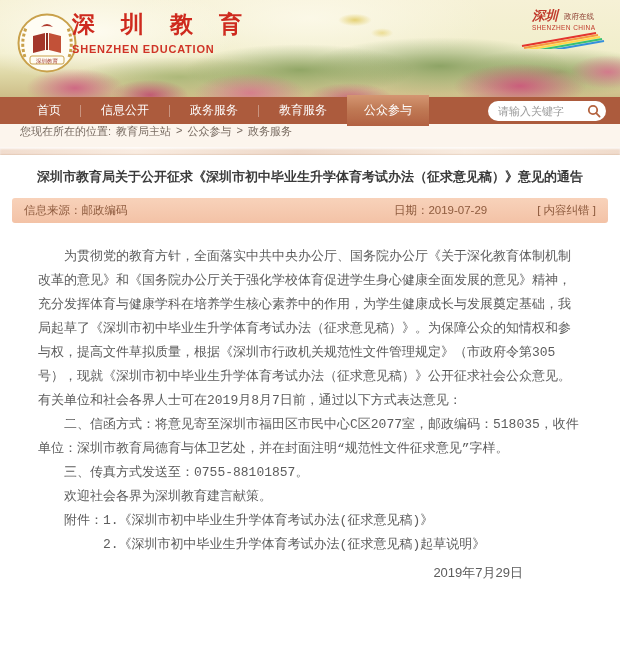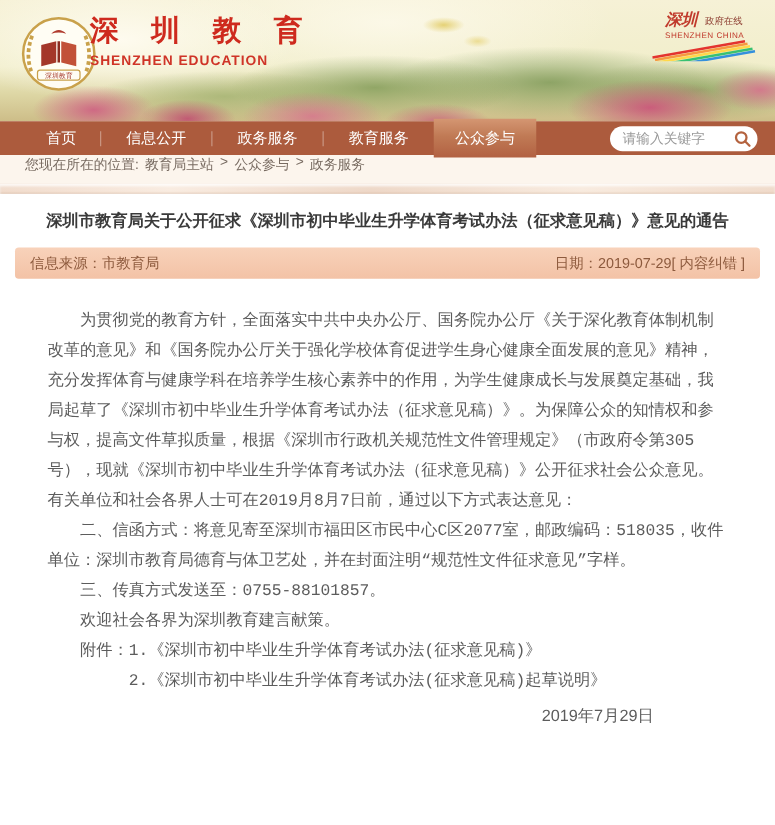--- a/index.html
+++ b/index.html
@@ -52,21 +52,21 @@
   .crumb a { color:#776a60; text-decoration:none; cursor:pointer; }
   .shimmer { height:8px;
     background:linear-gradient(90deg,#f1dccd 0%,#f9ece1 22%,#eed8c8 48%,#f8ebdf 75%,#f0dbcb 100%);
     box-shadow:inset 0 2px 2px rgba(255,255,255,.8), inset 0 -1px 1px rgba(190,150,125,.25); }
 
   
   .article-title { margin-top:13px; text-align:center; font-size:13px; font-weight:bold; color:#3a3a3a; }
   .meta-bar { margin:12px 12px 0 12px; height:25px; border-radius:3px;
     background:linear-gradient(180deg,#f8d2ba 0%,#f3c2a6 100%);
     display:flex; align-items:center; padding:0 12px; font-size:11.5px; color:#8d5a3d; }
-  .meta-date { margin-left:auto; }
+  .meta-date { margin-left:auto; margin-right:50px; }
   .meta-fix { cursor:pointer; }
 
   .body-text { margin-top:22px; padding:0 38px; font-size:13px; line-height:24px; color:#5c5c5c; }
   .body-text p { text-indent:2em;font-family:Liberation Mono, monospace; }
   .body-text p.att2 { text-indent:5em; }
   .body-text p.link { cursor:pointer; }
 
   .sign { margin-top:3px; padding-right:97px; text-align:right; font-size:13px; line-height:25px; color:#5c5c5c; }
 </style>
 </head>
@@ -128,21 +128,21 @@
     <span>&gt;</span>
     <a>公众参与</a>
     <span>&gt;</span>
     <a>政务服务</a>
   </div>
   <div class="shimmer"></div>
 
   <h1 class="article-title">深圳市教育局关于公开征求《深圳市初中毕业生升学体育考试办法（征求意见稿）》意见的通告</h1>
 
   <div class="meta-bar">
-    <span>信息来源：市教育局</span>
+    <span>信息来源：邮政编码</span>
     <span class="meta-date">日期：2019-07-29</span>
     <span class="meta-fix">[ 内容纠错 ]</span>
   </div>
 
   <div class="body-text">
     <p>为贯彻党的教育方针，全面落实中共中央办公厅、国务院办公厅《关于深化教育体制机制改革的意见》和《国务院办公厅关于强化学校体育促进学生身心健康全面发展的意见》精神，充分发挥体育与健康学科在培养学生核心素养中的作用，为学生健康成长与发展奠定基础，我局起草了《深圳市初中毕业生升学体育考试办法（征求意见稿）》。为保障公众的知情权和参与权，提高文件草拟质量，根据《深圳市行政机关规范性文件管理规定》（市政府令第305号），现就《深圳市初中毕业生升学体育考试办法（征求意见稿）》公开征求社会公众意见。有关单位和社会各界人士可在2019月8月7日前，通过以下方式表达意见：</p>
     <p>二、信函方式：将意见寄至深圳市福田区市民中心C区2077室，邮政编码：518035，收件单位：深圳市教育局德育与体卫艺处，并在封面注明“规范性文件征求意见”字样。</p>
     <p>三、传真方式发送至：0755-88101857。</p>
     <p>欢迎社会各界为深圳教育建言献策。</p>
     <p class="link">附件：1.《深圳市初中毕业生升学体育考试办法(征求意见稿)》</p>

